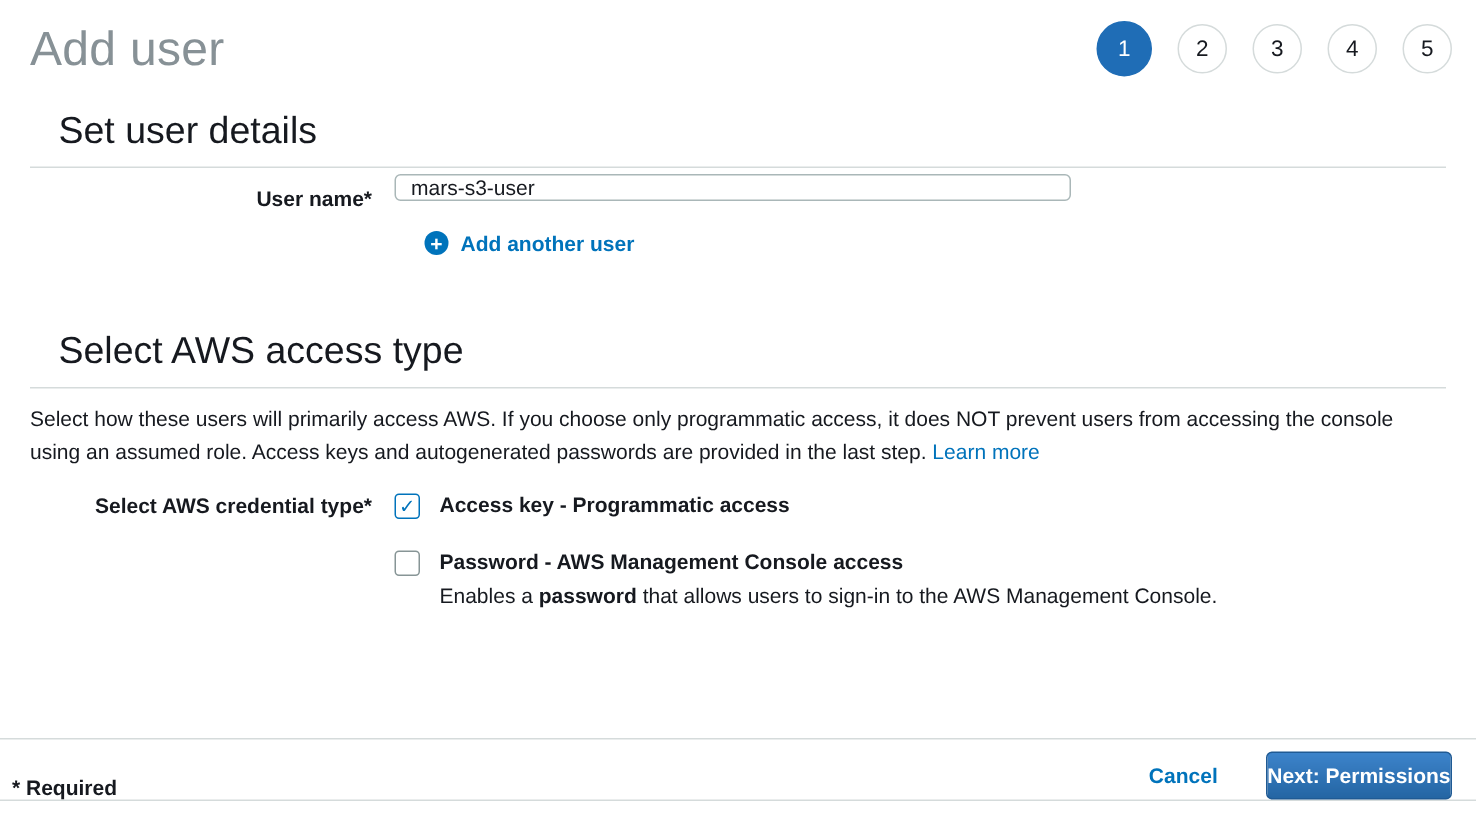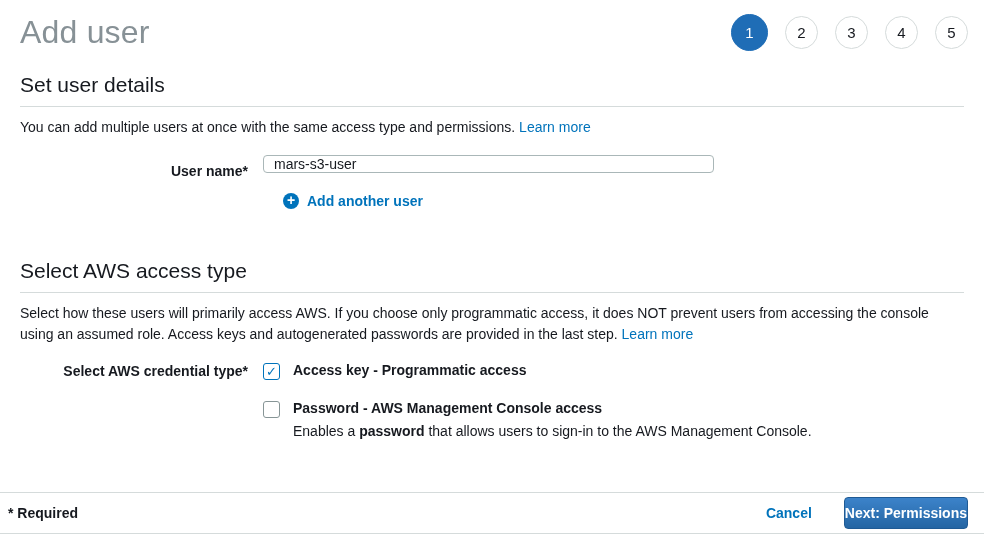--- a/index.html
+++ b/index.html
@@ -39,25 +39,26 @@
   .step-circle[data-active="true"] {
     width: 37px; height: 37px;
     background: #1f6db6;
     border-color: #1f6db6;
     color: #ffffff;
   }
 
   
   .section { padding: 0 20px; }
   .section-heading {
-    font-size: 21px;
+    font-size: 25px;
     font-weight: 400;
     color: #16191f;
     margin-top: 14px;
     margin-bottom: 9px;
+    margin-left: 19px;
   }
   .divider { border-top: 1px solid #d5dbdb; }
   .intro {
     margin: 10px 0 16px 0;
     line-height: 1.55;
     max-width: 944px;
   }
   a.link { color: #0073bb; text-decoration: none; cursor: pointer; }
   a.link-bold { font-weight: bold; }
 
@@ -135,21 +136,21 @@
   
   .footer {
     position: absolute;
     top: 492px;
     left: 0;
     width: 984px;
     height: 42px;
     border-top: 1px solid #d5dbdb;
     border-bottom: 1px solid #d5dbdb;
     display: flex;
-    align-items: center;
+    align-items: flex-end;
     justify-content: space-between;
     padding: 0 16px 0 8px;
     background: #ffffff;
   }
   .required-note { font-weight: bold; color: #16191f; }
   .footer-actions { display: flex; align-items: center; gap: 32px; }
   .cancel-link { font-weight: bold; font-size: 14px; }
   .primary-button {
     background: linear-gradient(#3c83ca, #2465a3);
     border: 1px solid #1f5a94;
@@ -172,23 +173,20 @@
     <div class="step-circle" data-active="false">2</div>
     <div class="step-circle" data-active="false">3</div>
     <div class="step-circle" data-active="false">4</div>
     <div class="step-circle" data-active="false">5</div>
   </div>
 </div>
 
 <div class="section">
   <h2 class="section-heading">Set user details</h2>
   <div class="divider"></div>
-  <p class="intro"><span>You can add multiple users at once with the same access type and permissions.</span>
-    <a class="link">Learn more</a>
-  </p>
 
   <div class="form-row">
     <label class="form-label">User name*</label>
     <input class="text-input" type="text" value="mars-s3-user" style="">
   </div>
 
   <div class="add-user-row">
     <span class="plus-icon">+</span>
     <a class="link link-bold">Add another user</a>
   </div>

